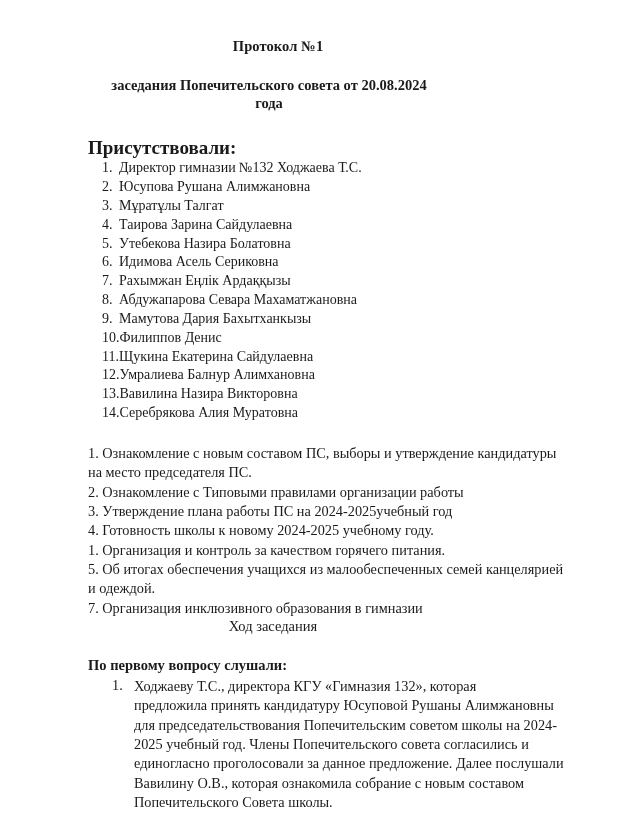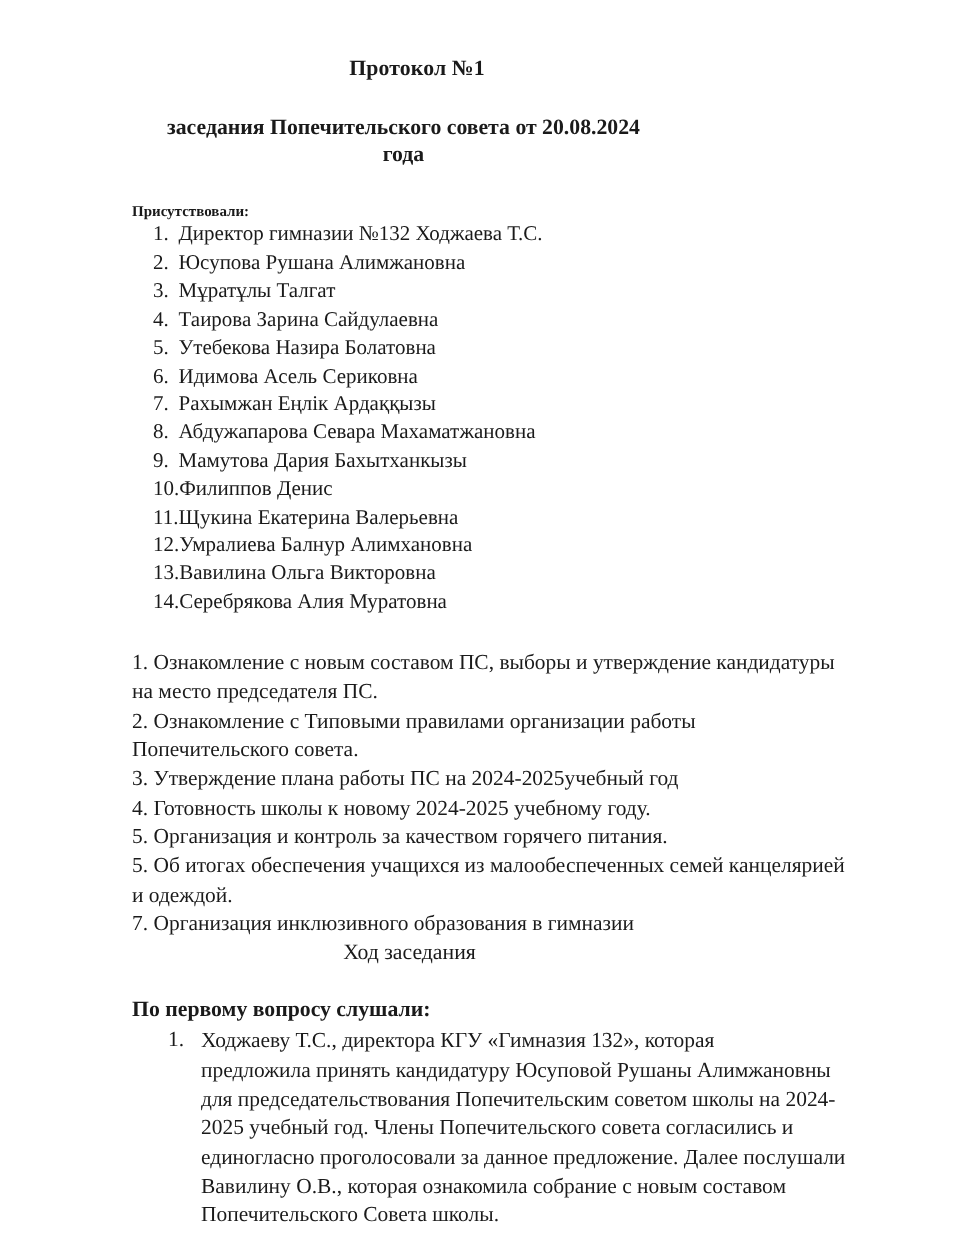--- a/index.html
+++ b/index.html
@@ -36,21 +36,21 @@
     text-align: center;
     font-weight: bold;
     font-size: 14.5px;
     margin: 0;
     padding-top: 22px;
     padding-left: 8px;
     line-height: 1.2;
   }
   .section-heading {
     font-weight: bold;
-    font-size: 10px;
+    font-size: 19px;
     line-height: 1.22;
     margin: 0;
   }
   .heading-attendees {
     padding-top: 24px;
   }
   .attendee-list {
     list-style: none;
     margin: 0;
     padding: 0;
@@ -133,35 +133,34 @@
     <li><span class="attendee-num">1.</span><span>Директор гимназии №132 Ходжаева Т.С.</span></li>
     <li><span class="attendee-num">2.</span><span>Юсупова Рушана Алимжановна</span></li>
     <li><span class="attendee-num">3.</span><span>Мұратұлы Талгат</span></li>
     <li><span class="attendee-num">4.</span><span>Таирова Зарина Сайдулаевна</span></li>
     <li><span class="attendee-num">5.</span><span>Утебекова Назира Болатовна</span></li>
     <li><span class="attendee-num">6.</span><span>Идимова Асель Сериковна</span></li>
     <li><span class="attendee-num">7.</span><span>Рахымжан Еңлік Ардаққызы</span></li>
     <li><span class="attendee-num">8.</span><span>Абдужапарова Севара Махаматжановна</span></li>
     <li><span class="attendee-num">9.</span><span>Мамутова Дария Бахытханкызы</span></li>
     <li><span class="attendee-num">10.</span><span>Филиппов Денис</span></li>
-    <li><span class="attendee-num">11.</span><span>Щукина Екатерина Валерьевна</span></li>
+    <li><span class="attendee-num">11.</span><span>Щукина Екатерина Сайдулаевна</span></li>
     <li><span class="attendee-num">12.</span><span>Умралиева Балнур Алимхановна</span></li>
-    <li><span class="attendee-num">13.</span><span>Вавилина Ольга Викторовна</span></li>
+    <li><span class="attendee-num">13.</span><span>Вавилина Назира Викторовна</span></li>
     <li><span class="attendee-num">14.</span><span>Серебрякова Алия Муратовна</span></li>
   </ul>
 
 
   <div class="agenda-block">
     <p class="agenda-line">1. Ознакомление с новым составом ПС, выборы и утверждение кандидатуры</p>
     <p class="agenda-line">на место председателя ПС.</p>
     <p class="agenda-line">2. Ознакомление с Типовыми правилами организации работы</p>
-    <p class="agenda-line">Попечительского совета.</p>
     <p class="agenda-line">3. Утверждение плана работы ПС на 2024-2025учебный год</p>
     <p class="agenda-line">4. Готовность школы к новому 2024-2025 учебному году.</p>
-    <p class="agenda-line">5. Организация и контроль за  качеством горячего питания.</p>
+    <p class="agenda-line">1. Организация и контроль за  качеством горячего питания.</p>
     <p class="agenda-line">5. Об итогах обеспечения учащихся из малообеспеченных семей канцелярией</p>
     <p class="agenda-line">и одеждой.</p>
     <p class="agenda-line">7. Организация инклюзивного образования в гимназии</p>
   </div>
 
   <div class="heading-center">Ход заседания</div>
 
   <div class="heading-question">По первому вопросу слушали:</div>
 
   <div class="numbered-para">

